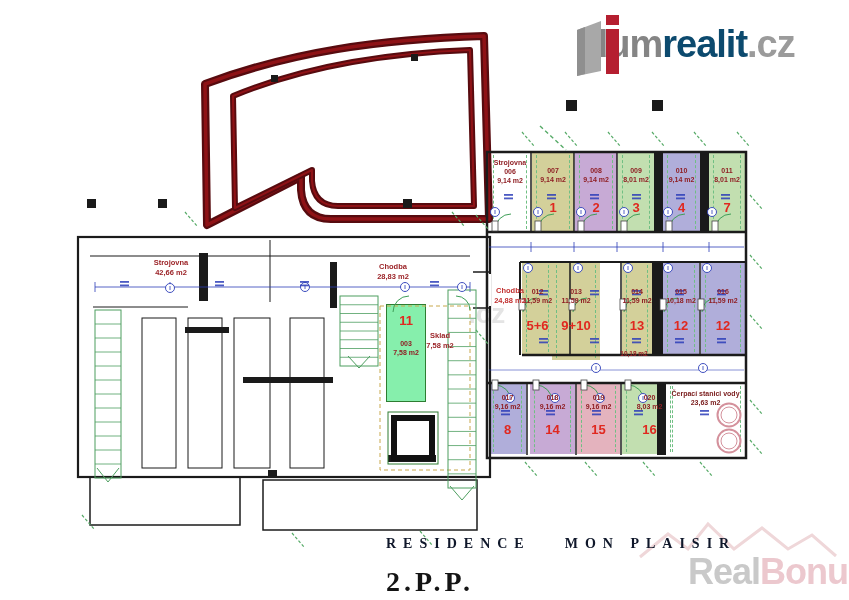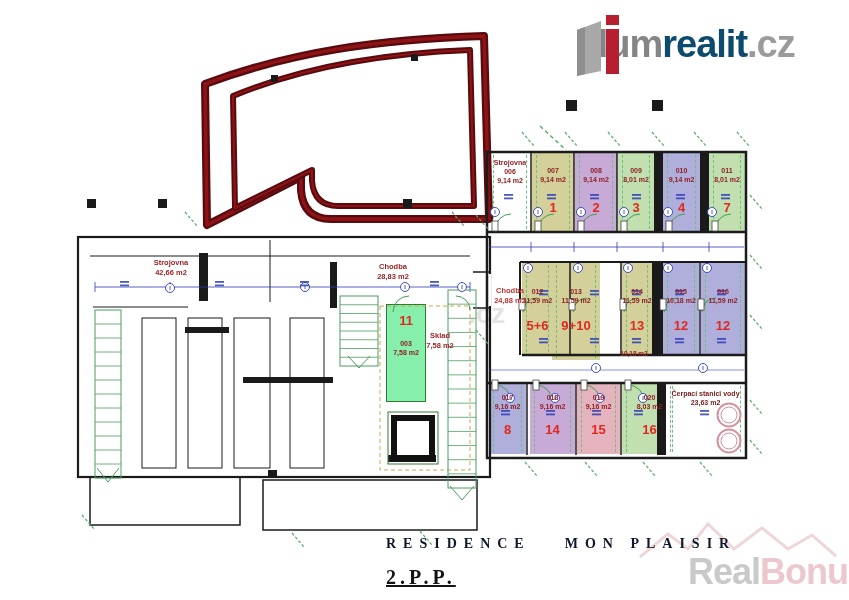--- a/index.html
+++ b/index.html
@@ -42,21 +42,21 @@
   #logo{position:absolute;left:575px;top:14px;z-index:5;display:flex;align-items:flex-end;}
   #logo .wordmark{font-size:38px;font-weight:bold;letter-spacing:-1px;line-height:60px;margin-left:10px;}
   #logo .dum{color:#858585}
   #logo .realit{color:#0c4a6e}
   #logo .cz{color:#9b9b9b}
   
   #title{position:absolute;left:386px;top:536px;z-index:5;font-family:"Liberation Serif",serif;
          font-weight:700;font-size:14px;letter-spacing:7px;color:#0f172a;white-space:nowrap;}
   #title .gap{display:inline-block;width:34px;}
   #floor{position:absolute;left:386px;top:566px;z-index:5;font-family:"Liberation Serif",serif;
-         font-weight:900;font-size:20px;letter-spacing:4px;color:#141414;text-decoration:underline;}
+         font-weight:900;font-size:28px;letter-spacing:4px;color:#141414;}
   
   #realbonus{position:absolute;left:688px;top:551px;z-index:4;font-weight:bold;
              font-size:36px;letter-spacing:-1px;white-space:nowrap;}
   #realbonus .wm-real{color:#c9c9c9}
   #realbonus .wm-bonus{color:#ecc8ce}
   #center-wm{position:absolute;left:468px;top:298px;z-index:0;font-weight:bold;
              font-size:28px;color:#e4e4e4;}
 </style>
 </head>
 <body>

